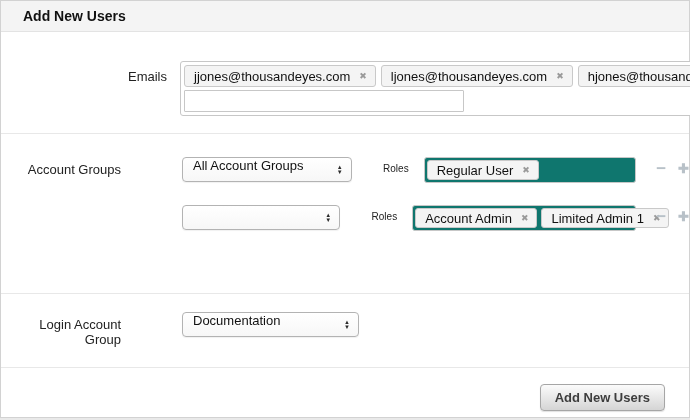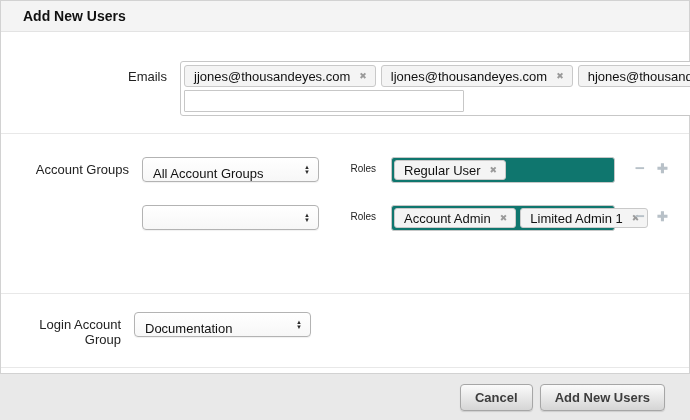--- a/index.html
+++ b/index.html
@@ -4,21 +4,21 @@
 <style>
   * { box-sizing: border-box; }
   html, body { margin: 0; padding: 0; }
   body {
     width: 690px; height: 420px;
     background: #e9e9e9;
     font-family: "Liberation Sans", sans-serif;
     -webkit-font-smoothing: antialiased;
   }
   .panel {
-    width: 690px; height: 374px;
+    width: 690px; height: 418px;
     background: #ffffff;
     border: 1px solid #d2d2d2;
   }
   
   .panel-header {
     height: 31px;
     background: #f4f4f4;
     border-bottom: 1px solid #e3e3e3;
     display: flex; align-items: center;
     padding-left: 22px;
@@ -62,36 +62,36 @@
     outline: none;
   }
 
   
   .select {
     position: relative;
     width: 177px; height: 25px;
     background: linear-gradient(#ffffff, #f7f7f7);
     border: 1px solid #b3b3b3; border-radius: 4px;
     box-shadow: 0 1px 1px rgba(0,0,0,0.06);
-    display: flex; align-items: flex-end;
+    display: flex; align-items: flex-start;
     padding: 0 26px 0 10px;
     font-size: 13px; color: #111;
     cursor: default;
-    white-space: nowrap; overflow: hidden;
+    white-space: nowrap; overflow: hidden; margin-left: 48px;
   }
   .select .arrows {
     position: absolute; right: 8px; top: 50%;
     transform: translateY(-50%);
     display: flex; flex-direction: column; align-items: center;
     color: #2b2b2b;
   }
   .select .arrows span { font-size: 6px; line-height: 5px; }
 
   
-  .section-groups { padding: 23px 0 62px 8px; }
+  .section-groups { padding: 23px 0 62px 0; }
   .section-groups .field-label { padding-top: 5px; }
   .group-row + .group-row { margin-top: 22px; }
   .roles-label {
     width: 57px; min-width: 57px; text-align: right;
     padding-right: 15px; padding-top: 6px;
     margin-left: 15px;
     font-size: 10px; color: #222;
   }
   .rolesbox {
     width: 224px; height: 26px;
@@ -216,17 +216,16 @@
         <span>Documentation</span>
         <span class="arrows">
           <span>▲</span>
           <span>▼</span>
         </span>
       </div>
     </div>
   </div>
 
   <div class="panel-footer">
-    <button class="btn">Cancel</button>
     <button class="btn">Add New Users</button>
   </div>
 
 </div>
 
 </body></html>

